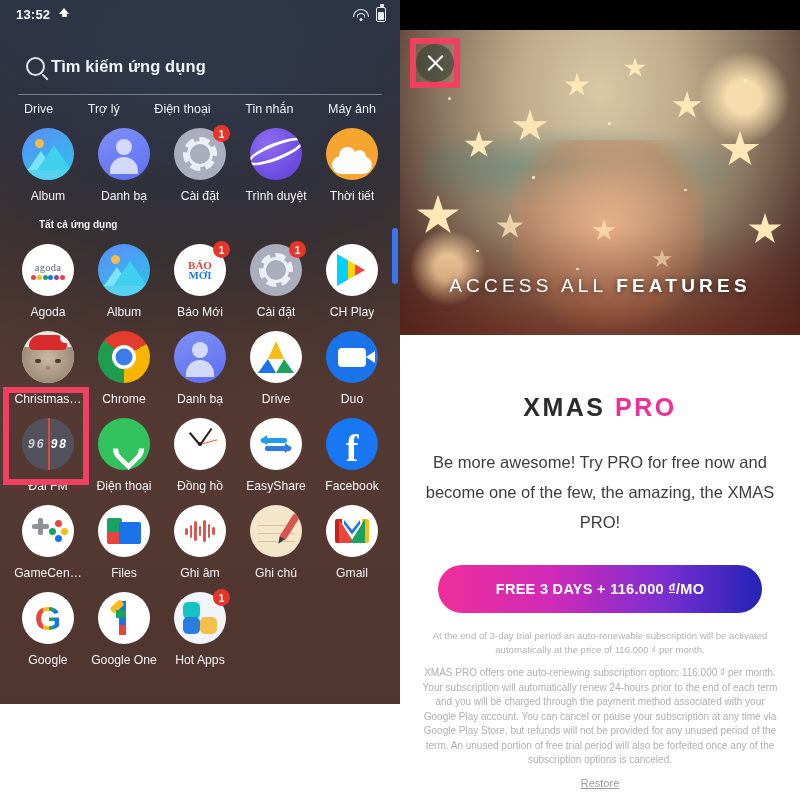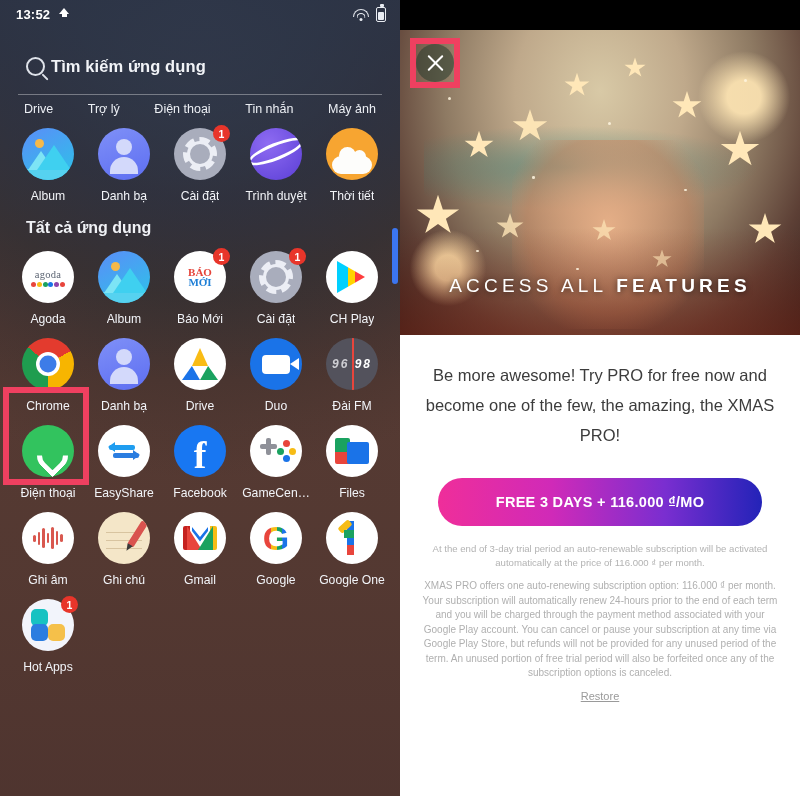--- a/index.html
+++ b/index.html
@@ -5,21 +5,21 @@
   * { box-sizing: border-box; margin: 0; padding: 0; }
   html, body {
     width: 800px; height: 800px;
     font-family: "Liberation Sans", sans-serif;
     background: #ffffff; overflow: hidden;
   }
   .screen { position: relative; width: 800px; height: 800px; display: flex; }
 
   
   .left {
-    position: relative; width: 400px; height: 796px; overflow: hidden;
+    position: relative; width: 400px; height: 704px; overflow: hidden;
     background:
       radial-gradient(120% 60% at 50% 0%, #3b4456 0%, #333b4b 22%, #31313c 42%, #3a3130 62%, #4a3530 80%, #553a33 100%),
       #3b3a42;
     color: #fff;
   }
   .left::after{
     content:""; position:absolute; inset:0; pointer-events:none;
     background: linear-gradient(180deg, rgba(44,52,70,.85) 0%, rgba(48,48,58,.25) 32%, rgba(0,0,0,0) 48%,
                 rgba(82,54,47,.35) 72%, rgba(74,48,44,.55) 100%);
   }
@@ -63,21 +63,21 @@
   .ico { width: 52px; height: 52px; border-radius: 50%; position: relative; overflow: visible; flex: none;
          display:flex;align-items:center;justify-content:center; }
   .ico .inner{width:52px;height:52px;border-radius:50%;overflow:hidden;position:relative;
      display:flex;align-items:center;justify-content:center;}
   .lbl { margin-top: 9px; font-size: 12.2px; color: #f2f4f8; white-space: nowrap; max-width: 76px;
          overflow: hidden; text-overflow: ellipsis; text-align:center; }
   .badge { position: absolute; top: -3px; right: -4px; min-width: 17px; height: 17px; border-radius: 50%;
     background: #e8352a; color: #fff; font-size: 10.5px; font-weight: bold; display: flex;
     align-items: center; justify-content: center; z-index: 5; }
 
-  .section-title { font-size: 16px; font-weight: bold; color: #f0f2f6; padding: 16px 0 2px 26px; }
+  .section-title { font-size: 10px; font-weight: bold; color: #f0f2f6; padding: 16px 0 2px 39px; }
 
   .scrollbar { position: absolute; right: 2px; top: 228px; width: 6px; height: 56px;
     background: #3b76f0; border-radius: 4px; z-index: 6; }
 
   .hl { position: absolute; border: 6px solid #ef4060; z-index: 9; }
 
   
   .photos{background:linear-gradient(150deg,#5b8df8,#2bc4e8);} 
   .photos .mt1{position:absolute;left:6px;bottom:10px;width:0;height:0;border-left:13px solid transparent;
     border-right:13px solid transparent;border-bottom:19px solid #7de4f5;}
@@ -439,20 +439,32 @@
         <div class="ico">
           <div class="inner white">
               <span class="play">
                 <i class="p1"></i>
               </span>
             </div>
         </div>
         <div class="lbl">CH Play</div>
       </div>
 
+      <div class="cell">
+        <div class="ico">
+          <div class="inner xmascat">
+              <span class="fur"></span>
+              <span class="hat"></span>
+              <span class="e1"></span>
+              <span class="e2"></span>
+              <span class="nose"></span>
+            </div>
+        </div>
+        <div class="lbl">Christmas…</div>
+      </div>
 
       <div class="cell">
         <div class="ico">
             <div class="chrome"></div>
           </div>
         <div class="lbl">Chrome</div>
       </div>
 
 
 
@@ -501,20 +513,31 @@
 
       <div class="cell">
         <div class="ico">
             <div class="inner phone">
               <span class="g"></span>
             </div>
           </div>
         <div class="lbl">Điện thoại</div>
       </div>
 
+      <div class="cell">
+        <div class="ico">
+          <div class="inner clock">
+              <span class="hh"></span>
+              <span class="mm"></span>
+              <span class="ss"></span>
+              <span class="dot"></span>
+            </div>
+        </div>
+        <div class="lbl">Đồng hồ</div>
+      </div>
 
       <div class="cell">
         <div class="ico">
             <div class="inner easy">
               <span class="a1"></span>
               <span class="a2"></span>
             </div>
           </div>
         <div class="lbl">EasyShare</div>
       </div>
@@ -672,20 +695,23 @@
         <span>ACCESS ALL </span><b>FEATURES</b>
       </div>
 
       <div class="closebtn">
           <i></i>
           <i></i>
         </div>
       <div class="closebox"></div>
     </div>
 
+    <div class="brand">
+      <span>XMAS </span><span class="pro">PRO</span>
+    </div>
 
     <div class="pitch">Be more awesome! Try PRO for free now and become one of the few, the amazing, the XMAS PRO!</div>
 
     <button class="cta">FREE 3 DAYS + 116.000 ₫/MO</button>
 
     <div class="fine1">At the end of 3-day trial period an auto-renewable subscription will be activated automatically at the price of 116.000 ₫ per month.</div>
     <div class="fine2">XMAS PRO offers one auto-renewing subscription option: 116.000 ₫ per month. Your subscription will automatically renew 24-hours prior to the end of each term and you will be charged through the payment method associated with your Google Play account. You can cancel or pause your subscription at any time via Google Play Store, but refunds will not be provided for any unused period of the term. An unused portion of free trial period will also be forfeited once any of the subscription options is canceled.</div>
     <a class="restore" href="#">Restore</a>
   </div>
 

